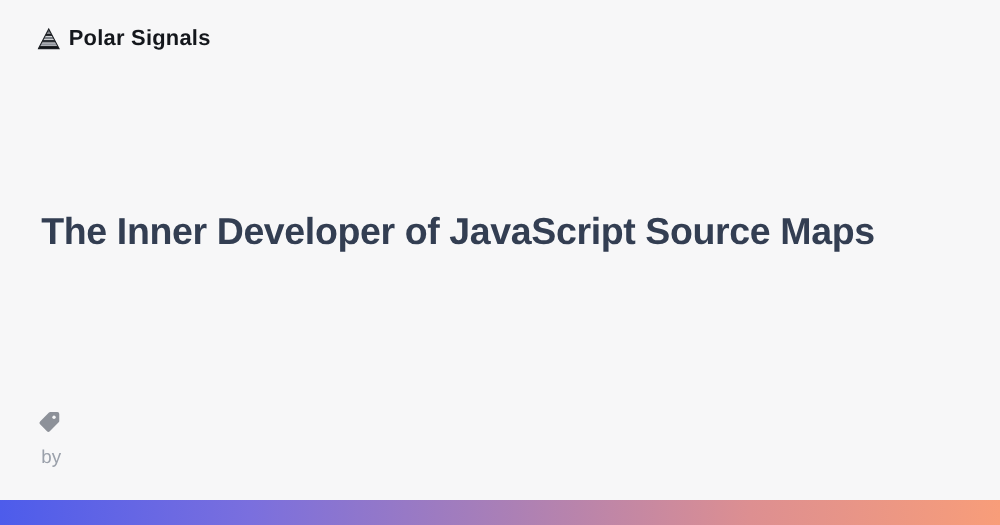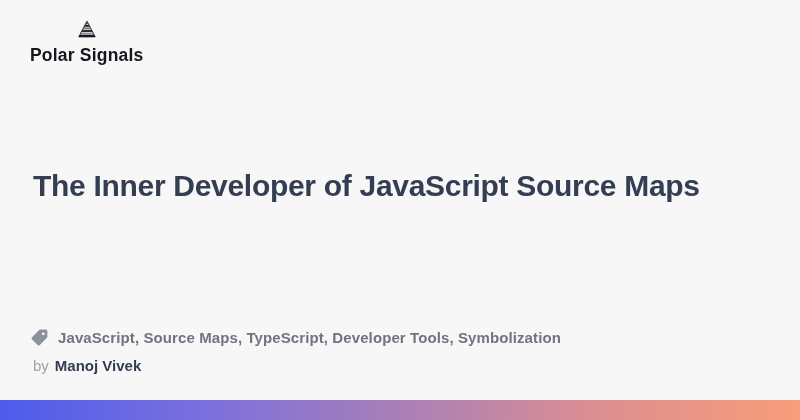--- a/index.html
+++ b/index.html
@@ -14,21 +14,20 @@
   }
 
   
   .brand {
     position: absolute;
     left: 30px;
     top: 20px;
     display: flex;
     align-items: center;
     gap: 7px;
-    flex-direction: column;
   }
   .brand-icon { width: 18px; height: 18px; display: block; }
   .brand-name {
     font-size: 17.5px;
     font-weight: 600;
     letter-spacing: 0.2px;
     color: #14171c;
   }
 
   
@@ -111,21 +110,19 @@
 
 <h1 class="title">The Inner Developer of JavaScript Source Maps</h1>
 
 <div class="tags-row">
   <span>
     <svg class="tag-icon" viewBox="0 0 24 24" aria-hidden="true">
       <path d="M21.4 11.6l-9-9A2 2 0 0 0 11 2H4a2 2 0 0 0-2 2v7c0 .53.21 1.04.59 1.41l9 9a2 2 0 0 0 2.82 0l7-7a2 2 0 0 0 0-2.82z" fill="#8d9199"></path>
       <circle cx="7.3" cy="7.3" r="1.7" fill="#f7f7f8"></circle>
     </svg>
   </span>
-  <span class="tags-text">JavaScript, Source Maps, TypeScript, Developer Tools, Symbolization</span>
 </div>
 
 <div class="byline">
   <span class="byline-prefix">by</span>
-  <span class="byline-author">Manoj Vivek</span>
 </div>
 
 <div class="gradient-bar" style="background: linear-gradient(90deg, rgb(77, 92, 235), rgb(122, 111, 222), rgb(169, 127, 183), rgb(221, 143, 145), rgb(248, 157, 121));"></div>
 
 </body></html>

